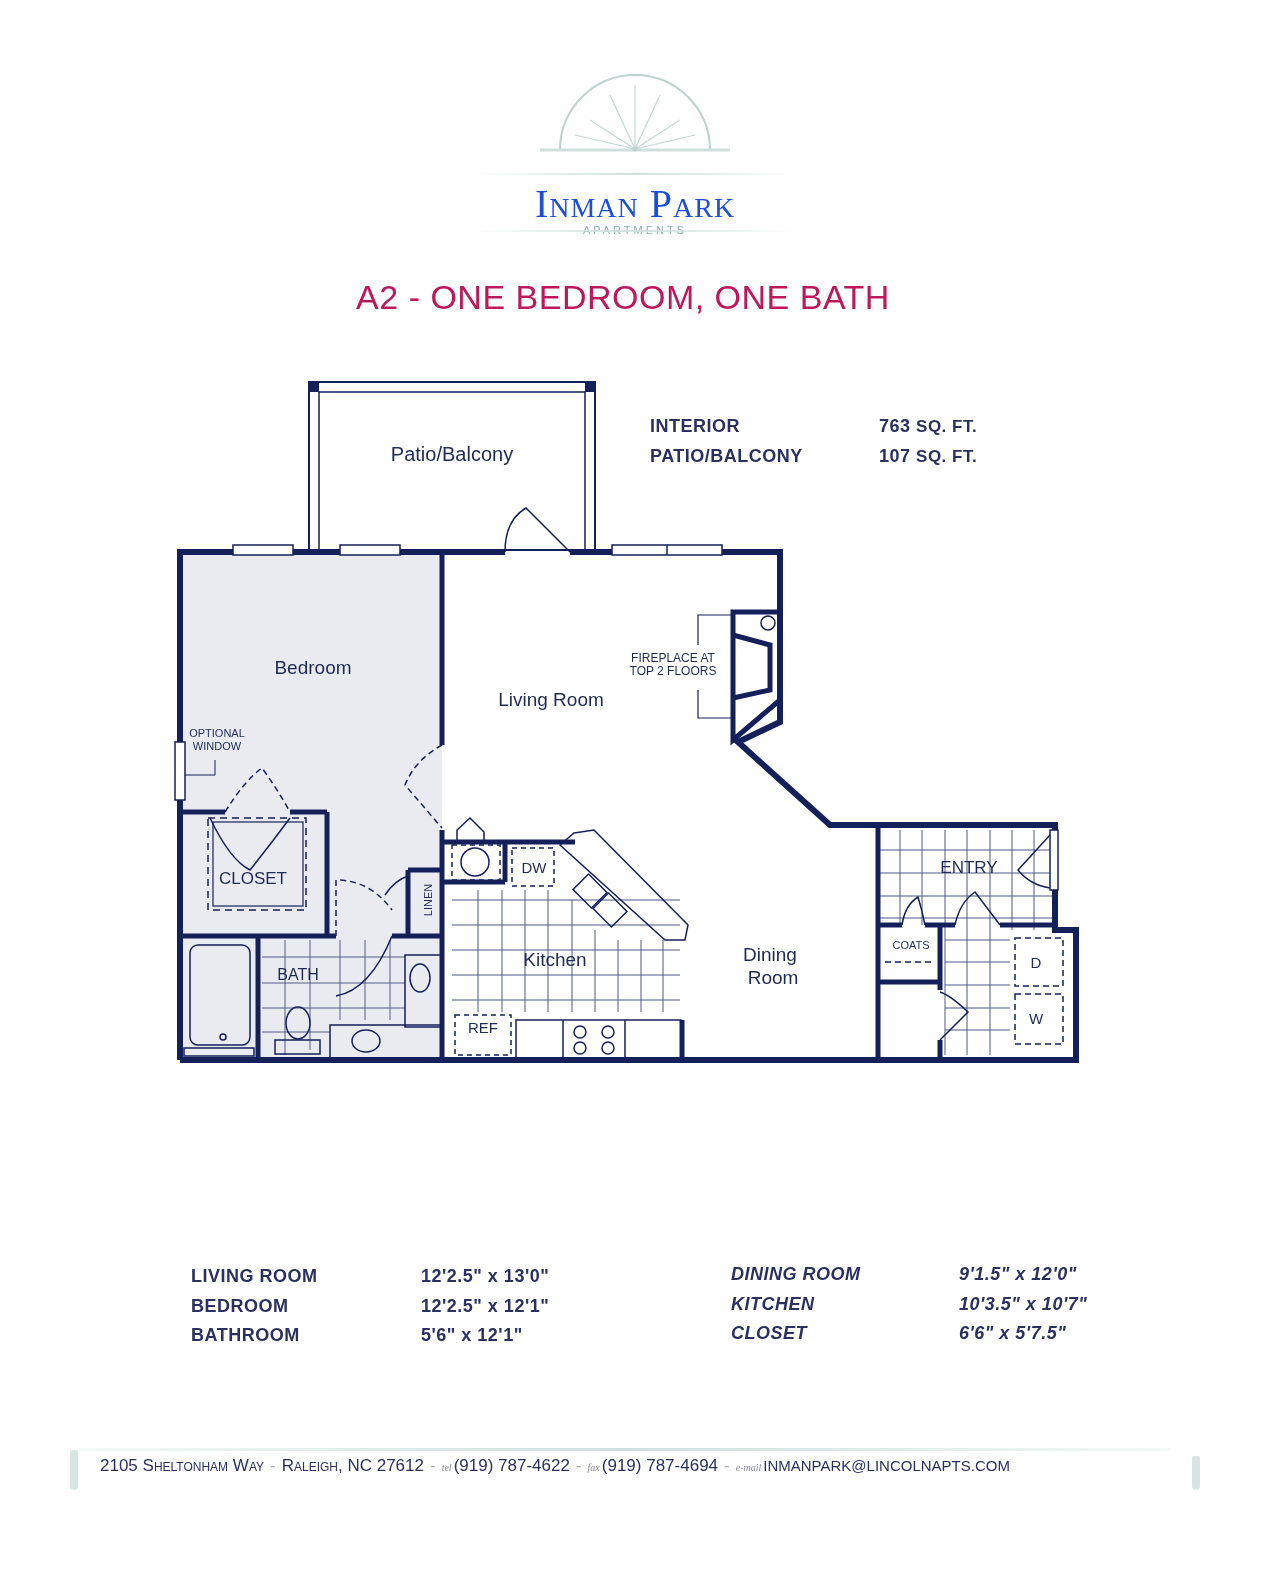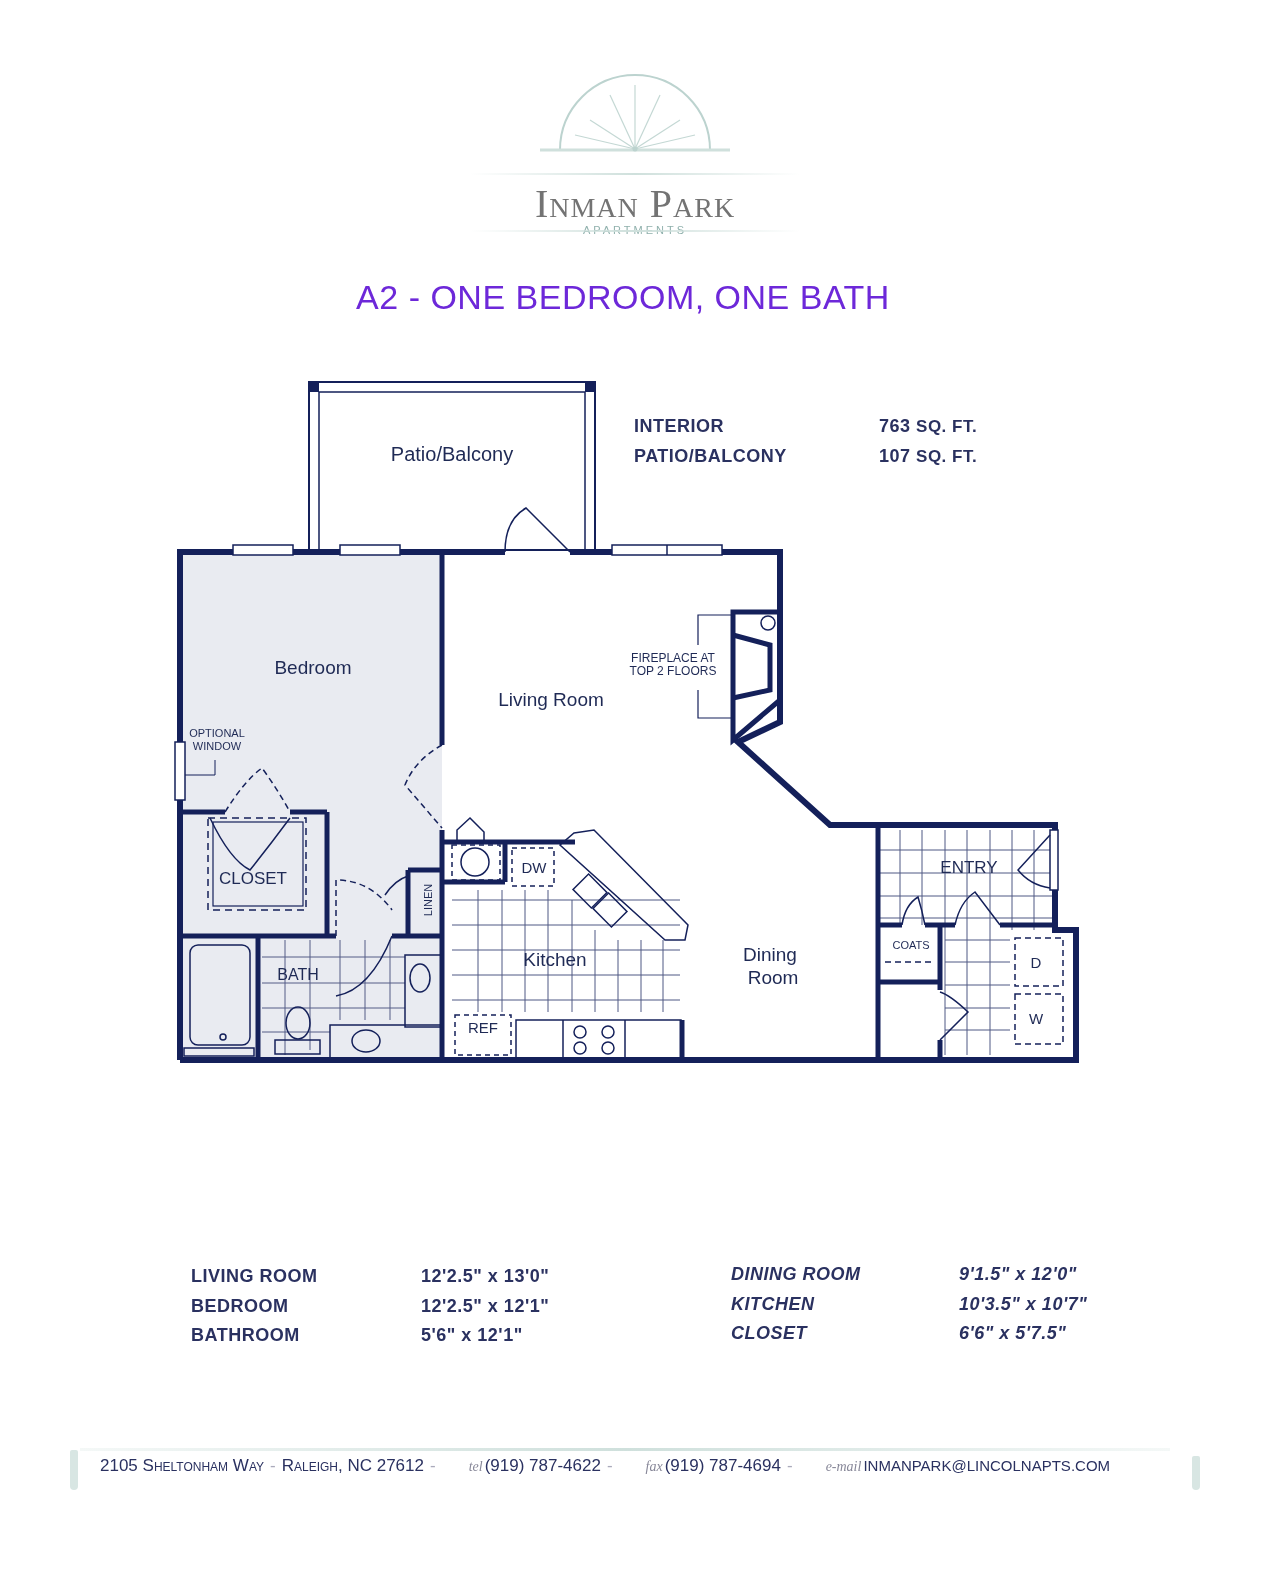--- a/index.html
+++ b/index.html
@@ -1,36 +1,36 @@
 <!DOCTYPE html>
 <html><head>
 <meta charset="utf-8">
 <style>
   html, body { margin: 0; padding: 0; background: #ffffff; }
   body { width: 1271px; height: 1581px; position: relative; overflow: hidden; font-family: "Liberation Sans", sans-serif; color: #1f2a55; }
   .logo { position: absolute; left: 460px; top: 70px; width: 350px; height: 180px; }
-  .logo-title { position: absolute; left: 0; width: 350px; top: 110px; text-align: center; font-family: "Liberation Serif", serif; font-size: 40px; letter-spacing: 1px; color: #737373; font-variant: small-caps; }
+  .logo-title { position: absolute; left: 0; width: 350px; top: 110px; text-align: center; font-family: "Liberation Serif", serif; font-size: 40px; letter-spacing: 1px; color: #1d4ed8; font-variant: small-caps; }
   .logo-sub { position: absolute; left: 0; width: 350px; top: 154px; text-align: center; font-size: 11px; letter-spacing: 3px; color: #8fb0ac; }
-  .plan-title { position: absolute; left: 0; width: 1246px; top: 278px; text-align: center; font-size: 34px; color: #6d28d9; letter-spacing: 0.5px; }
+  .plan-title { position: absolute; left: 0; width: 1246px; top: 278px; text-align: center; font-size: 34px; color: #be185d; letter-spacing: 0.5px; }
   .area-table { position: absolute; left: 634px; top: 416px; font-size: 18px; font-weight: bold; color: #2a3160; letter-spacing: 0.5px; }
   .area-row { height: 30px; position: relative; width: 380px; }
-  .area-row .lbl { position: absolute; left: 0; text-align: center; }
+  .area-row .lbl { position: absolute; left: 16px; text-align: center; }
   .area-row .val { position: absolute; left: 245px; }
   .area-row .unit { font-size: 17px; }
   .plan { position: absolute; left: 0; top: 0; width: 1271px; height: 1581px; }
   .dims { position: absolute; font-size: 18px; font-weight: bold; color: #2a3160; letter-spacing: 0.5px; }
   .dim-row { height: 29.5px; position: relative; width: 420px; }
   .dim-row .lbl { position: absolute; left: 0; }
   .dim-row .val { position: absolute; left: 230px; }
   .dims.right .dim-row .val { left: 228px; }
   .footer { position: absolute; left: 70px; top: 1448px; width: 1130px; height: 50px; }
   .footer-line { position: absolute; left: 10px; right: 30px; top: 0; height: 3px; background: linear-gradient(to right, rgba(200,220,215,0.2), #cfe0dc, rgba(200,220,215,0.2)); }
   .footer-text { position: absolute; left: 30px; top: 8px; font-size: 17px; color: #2a3160; white-space: nowrap; }
   .footer-text .sep { color: #aab; margin: 0 6px; }
-  .footer-text .tiny { font-family: "Liberation Serif", serif; font-style: italic; font-size: 14px; color: #889; margin-right: 2px; margin-left: 27px; }
+  .footer-text .tiny { font-family: "Liberation Serif", serif; font-style: italic; font-size: 10px; color: #889; margin-right: 2px; }
   .footer-drop-l { position: absolute; left: 0; top: 2px; width: 8px; height: 40px; background: #d8e6e3; border-radius: 4px 4px 8px 8px; }
   .footer-drop-r { position: absolute; right: 0; top: 8px; width: 8px; height: 34px; background: #d8e6e3; border-radius: 4px 4px 8px 8px; }
   .room-label { font-family: "Liberation Sans", sans-serif; fill: #1f2a55; }
 </style>
 </head>
 <body>
 
 <div class="logo">
   <svg width="350" height="110" style="position:absolute;left:0;top:0;">
     <path d="M100 80 A75 75 0 0 1 250 80" fill="none" stroke="#bcd3cf" stroke-width="2"></path>

